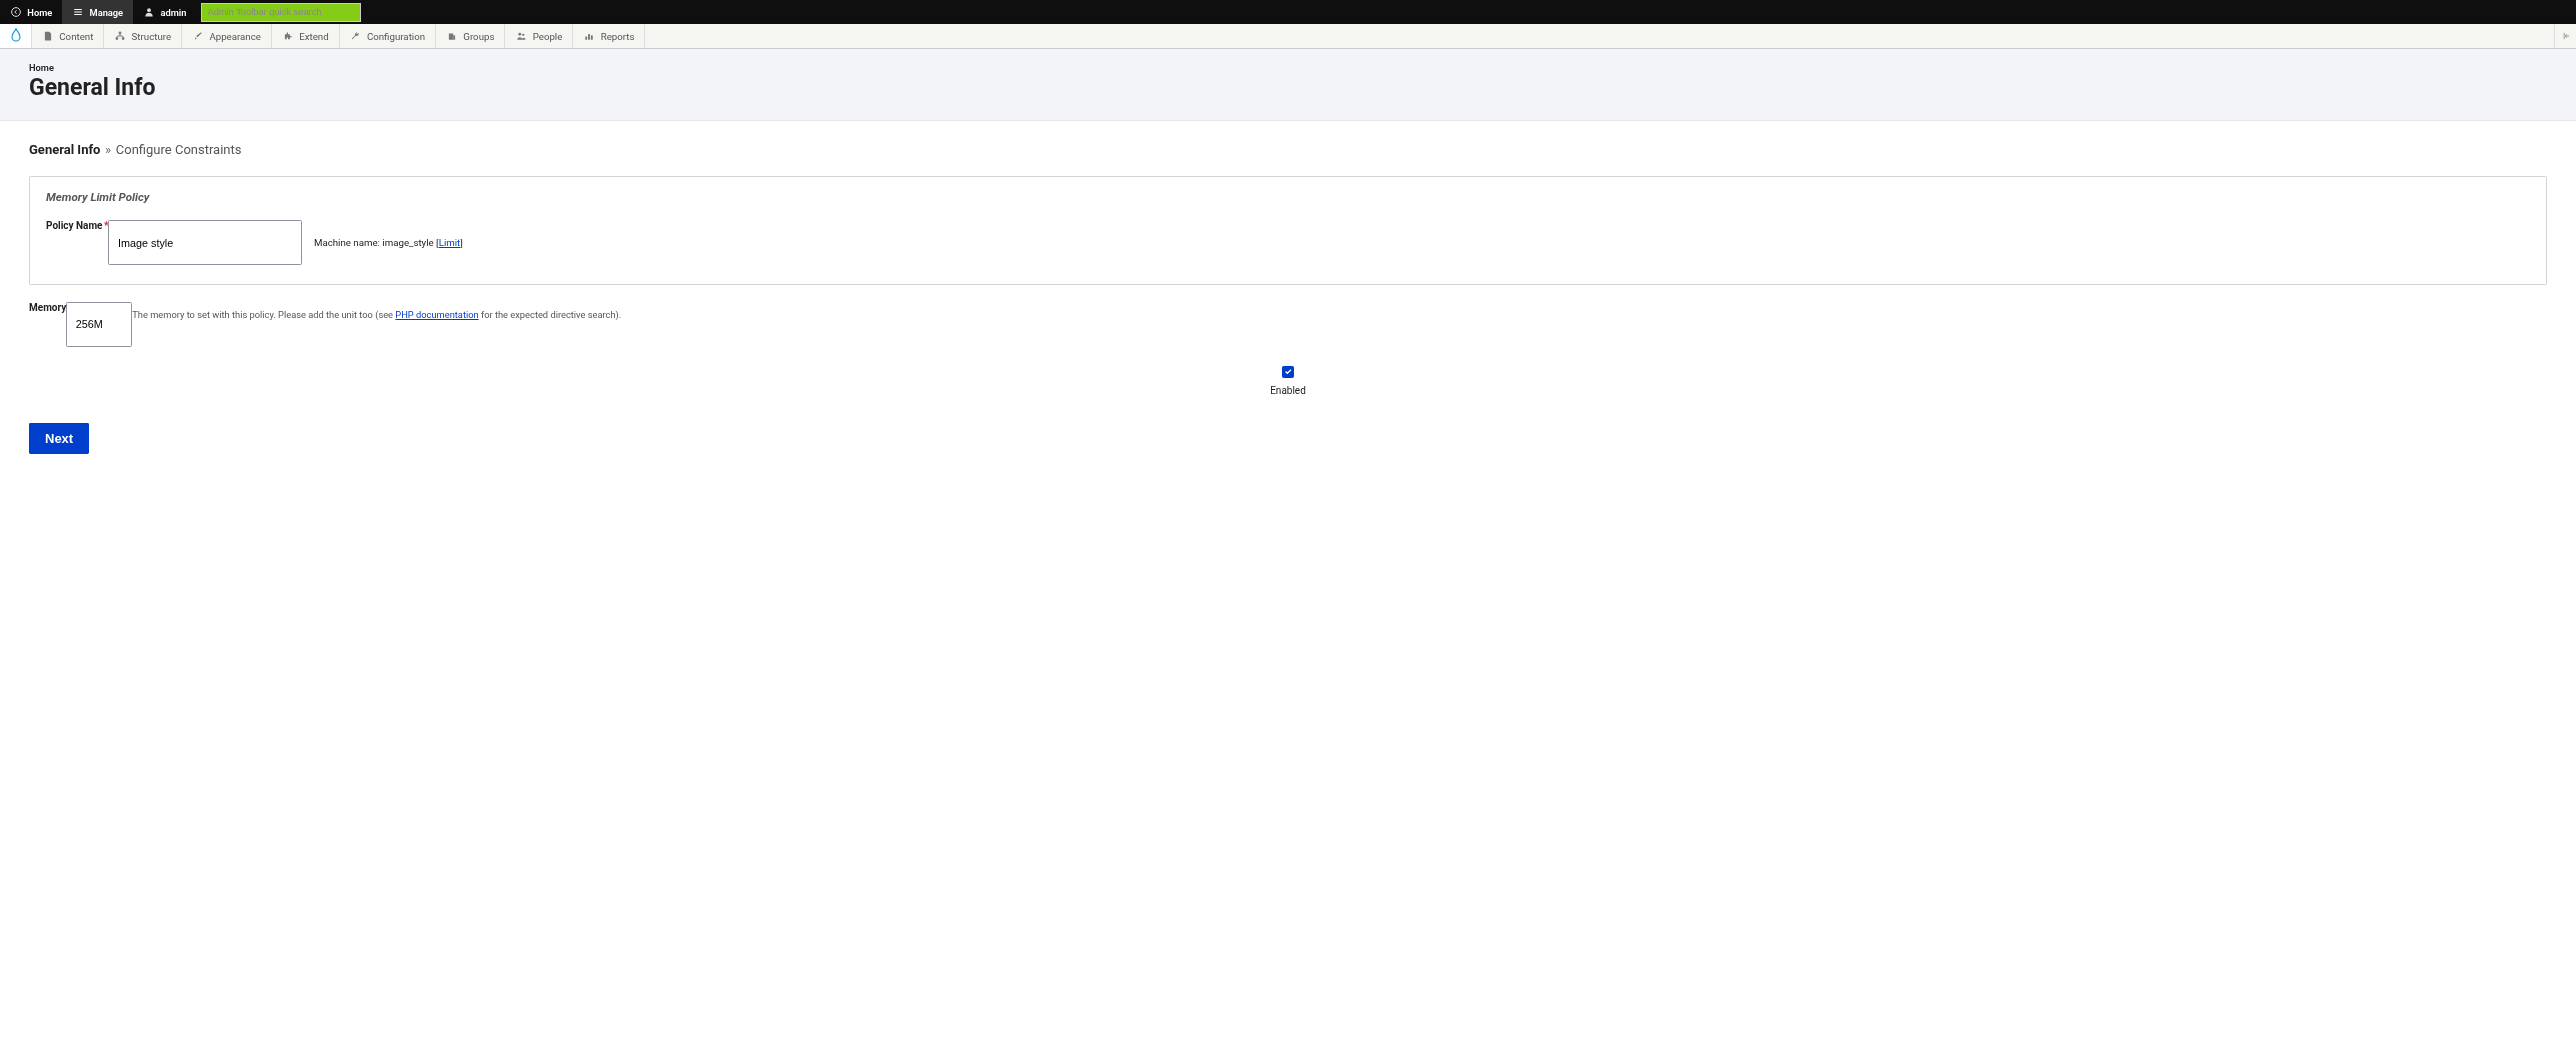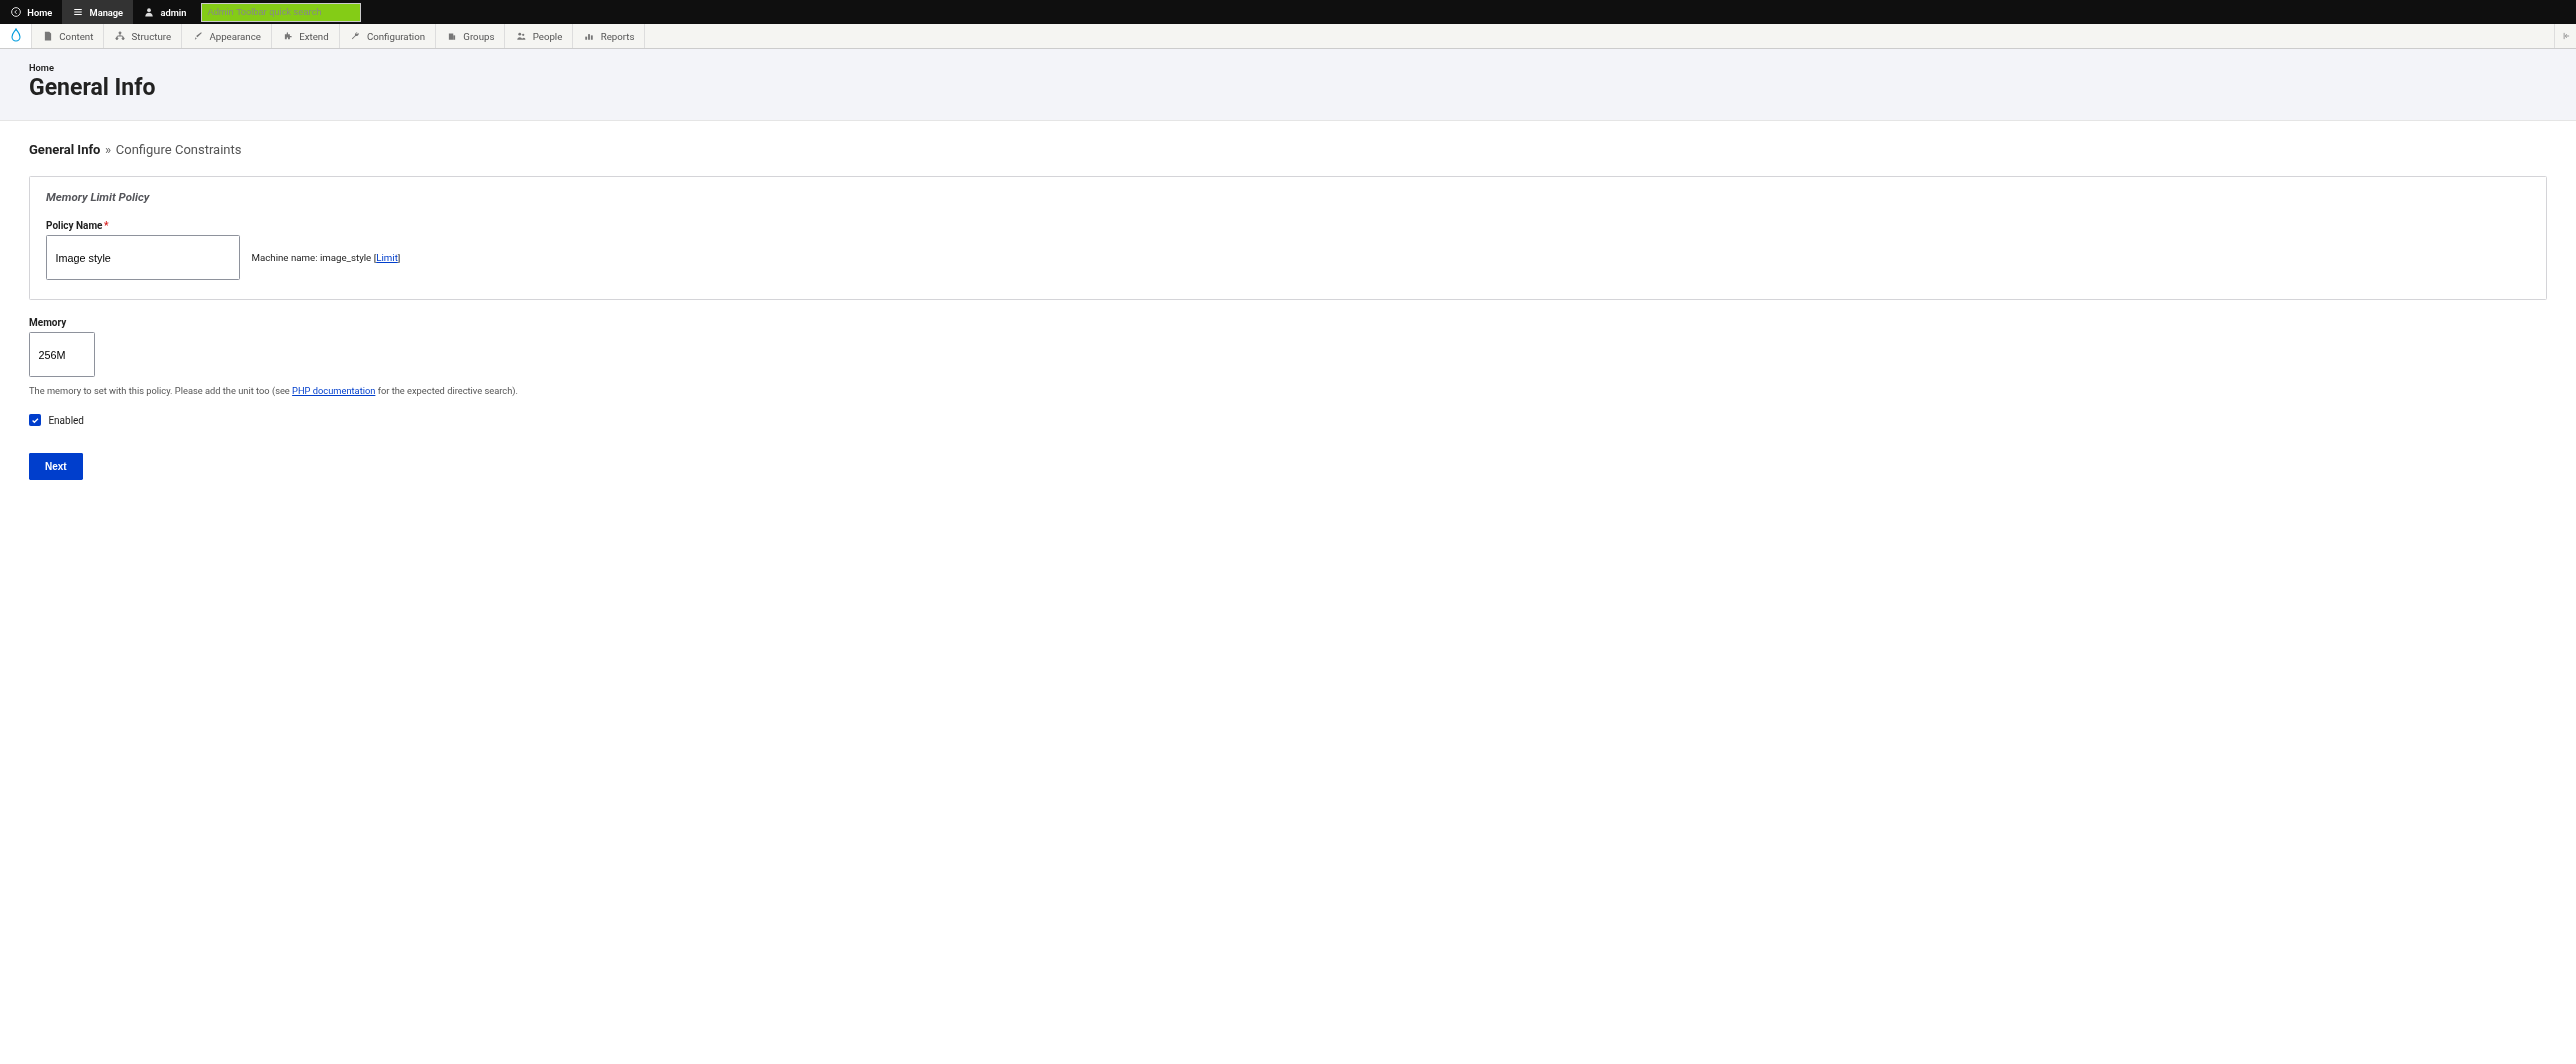--- a/index.html
+++ b/index.html
@@ -106,59 +106,59 @@
     margin-bottom: 17px;
   }
   .fieldset-legend {
     font-size: 11.5px;
     font-weight: 700;
     color: #55565b;
     margin-bottom: 16px;
     font-style: italic;
   }
   .form-row { display: flex; align-items: center; gap: 11.5px; }
-  .form-item { display: flex; flex-direction: column; }
+  .form-item { display: flex; flex-direction: row; }
   .form-label { font-weight: 700; font-size: 10px; margin-bottom: 4.3px; }
   .required-mark { color: #d72222; margin-left: 1.4px; }
   .text-input {
     height: 45px;
     padding: 0 8.6px;
     font-size: 10.8px;
     border: 0.7px solid #8e929c;
     border-radius: 1.4px;
     width: 194px;
   }
   .machine-name { font-size: 9.7px; color: #222; }
   .machine-name .mn-value { color: #222; }
   .machine-name .edit-link { color: #003ecc; text-decoration: underline; cursor: pointer; }
 
   .memory-section { margin-top: 4.3px; margin-bottom: 4.3px; }
   .memory-section .text-input { width: 66px; }
   .description { font-size: 9.3px; color: #555; margin-top: 7.2px; }
   .description a { color: #003ecc; text-decoration: underline; }
 
-  .checkbox-row { display: flex; align-items: center; gap: 7.2px; margin-top: 18.7px; }
+  .checkbox-row { display: flex; align-items: center; gap: 7.2px; margin-top: 18.7px; flex-direction: column; }
   .chk {
     width: 12.2px; height: 12.2px;
     background: #003ecc;
     border: 0.7px solid #003ecc;
     border-radius: 1.4px;
     display: inline-flex; align-items: center; justify-content: center;
     cursor: pointer;
   }
   .chk svg { stroke: #fff; }
 
   .btn-primary {
     margin-top: 27px;
     background: #003ecc;
     color: #fff;
     border: none;
     border-radius: 1.4px;
     font-weight: 700;
-    font-size: 10px;
+    font-size: 13px;
     padding: 8px 16px;
     cursor: pointer;
   }
 </style>
 </head>
 <body>
 
 <div class="top-toolbar">
   <div class="tb-item">
     <span class="tb-icon">

